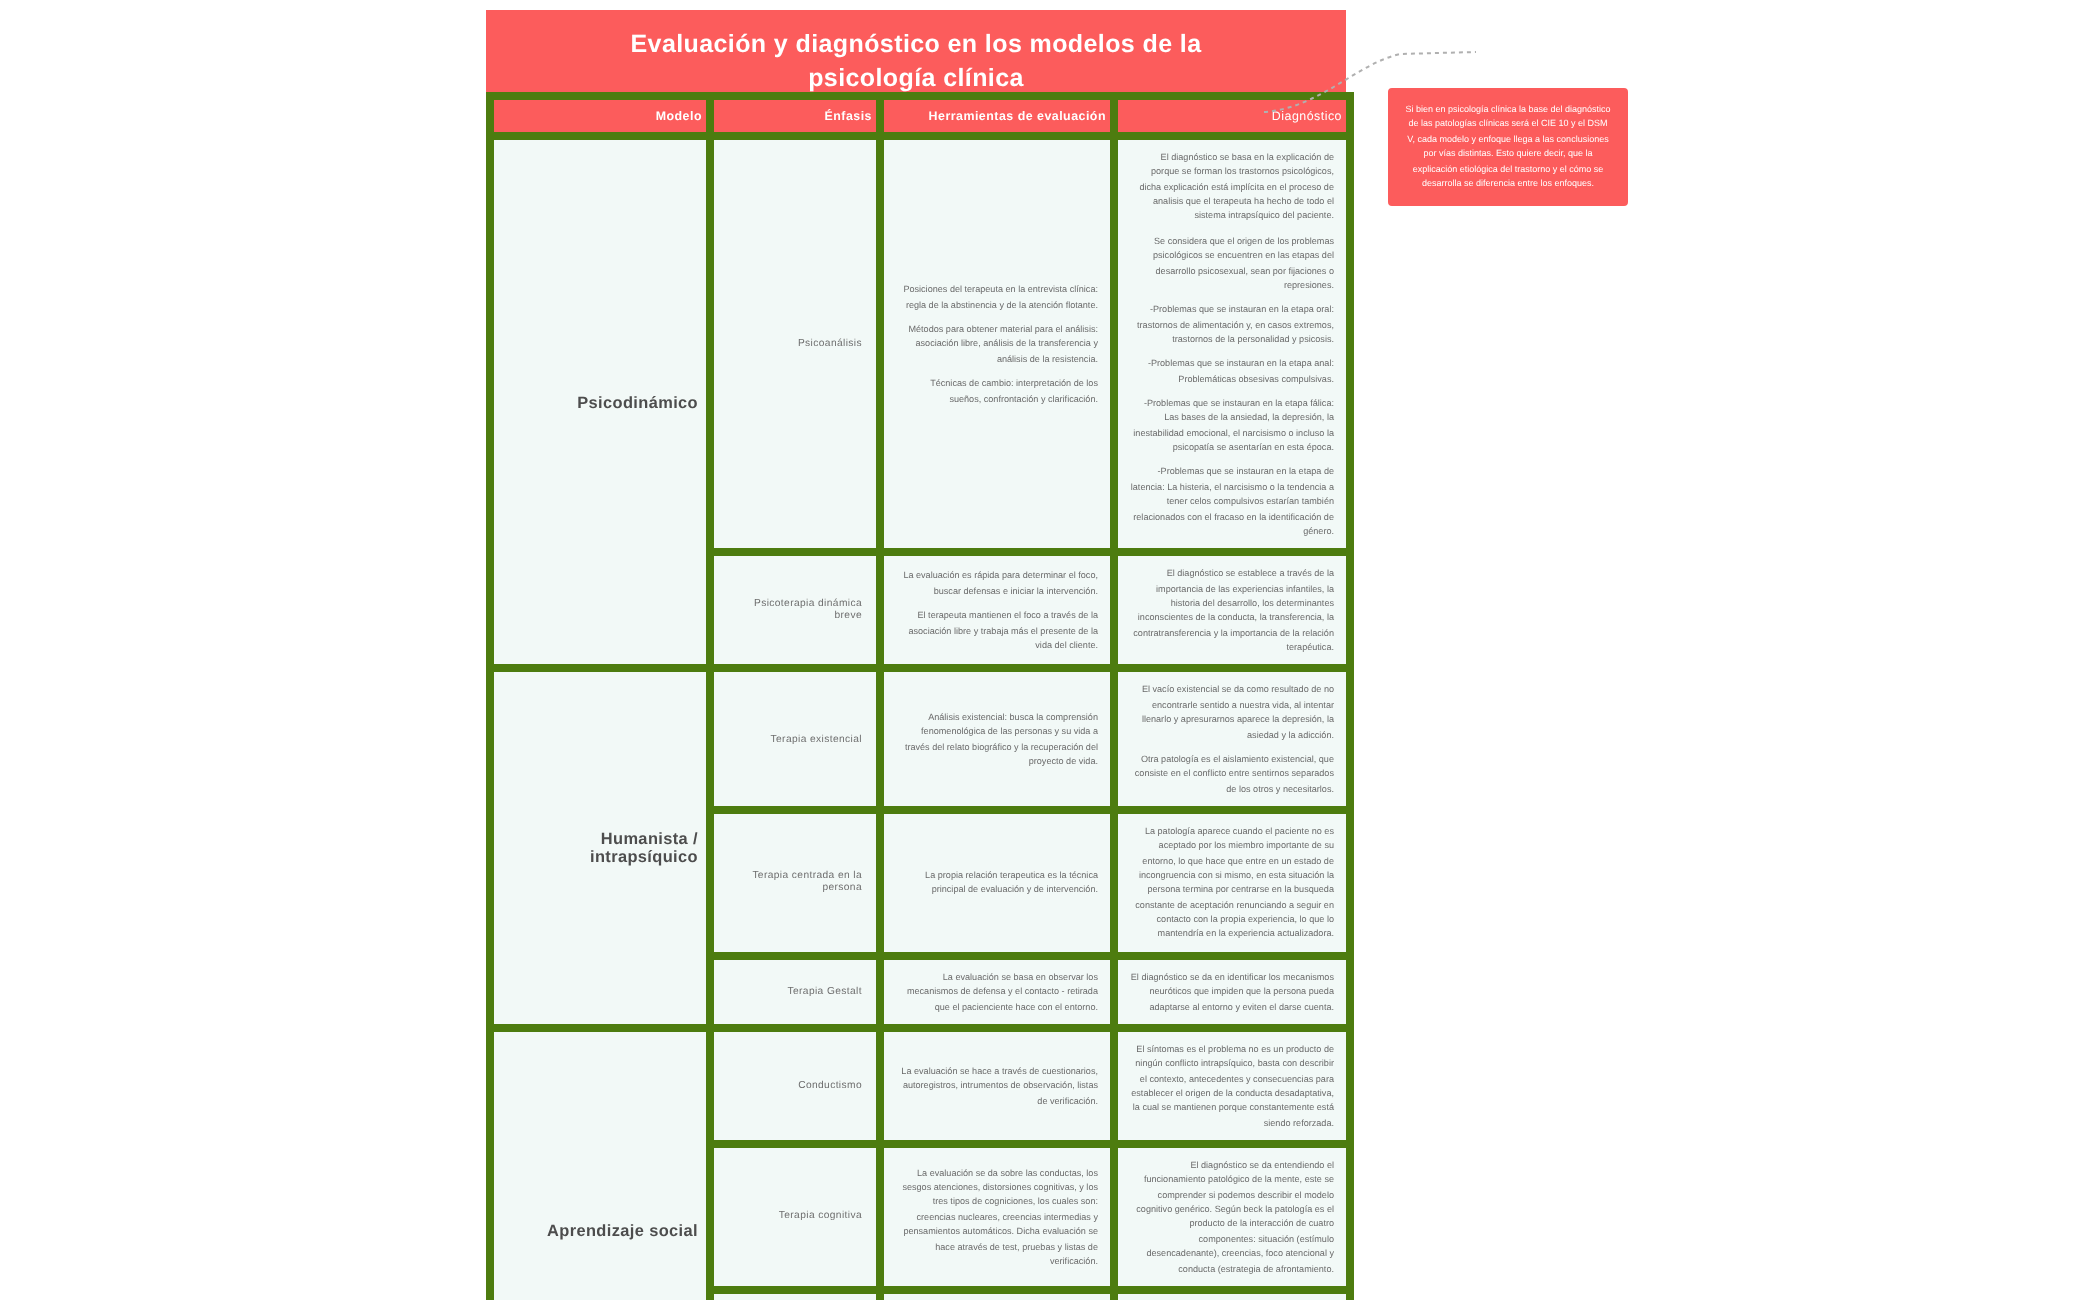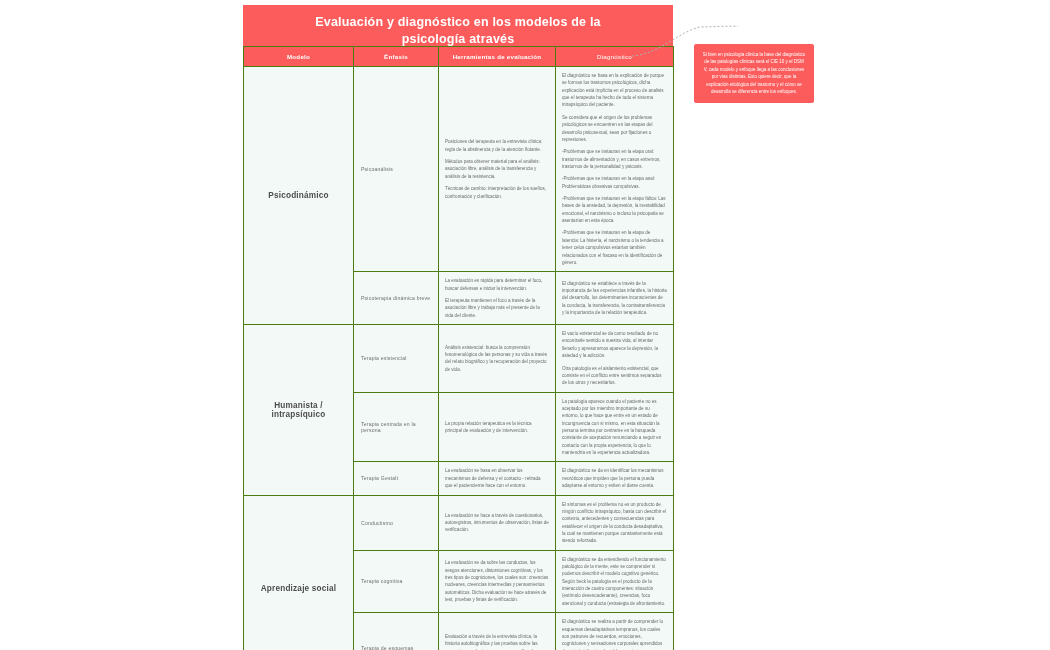--- a/index.html
+++ b/index.html
@@ -44,23 +44,24 @@
     height: 41px;
   }
 
   table.matrix {
     border-collapse: collapse;
     table-layout: fixed;
     width: 430px;
     background: #f2f9f7;
   }
   table.matrix td, table.matrix th {
-    border: 1px solid #4d7c0f;
+    border: 4px solid #4d7c0f;
     vertical-align: middle;
     box-sizing: border-box;
+    text-align: right;
   }
 
   thead th {
     background: #fc5c5c;
     border: 1px solid #fc5c5c;
     color: #ffffff;
     font-size: 6.2px;
     font-weight: normal;
     letter-spacing: 0.25px;
     height: 20px;
@@ -133,21 +134,21 @@
 </style>
 </head>
 <body>
 
 <div id="canvas">
 
   <div id="table-wrap">
 
     <div class="title-bar">
       <div>Evaluación y diagnóstico en los modelos de la</div>
-      <div>psicología através</div>
+      <div>psicología clínica</div>
     </div>
 
     <table class="matrix">
       <colgroup>
         <col class="c-modelo">
           <col class="c-enfasis">
           <col class="c-herr">
           <col class="c-diag">
       </colgroup>
       <thead>

